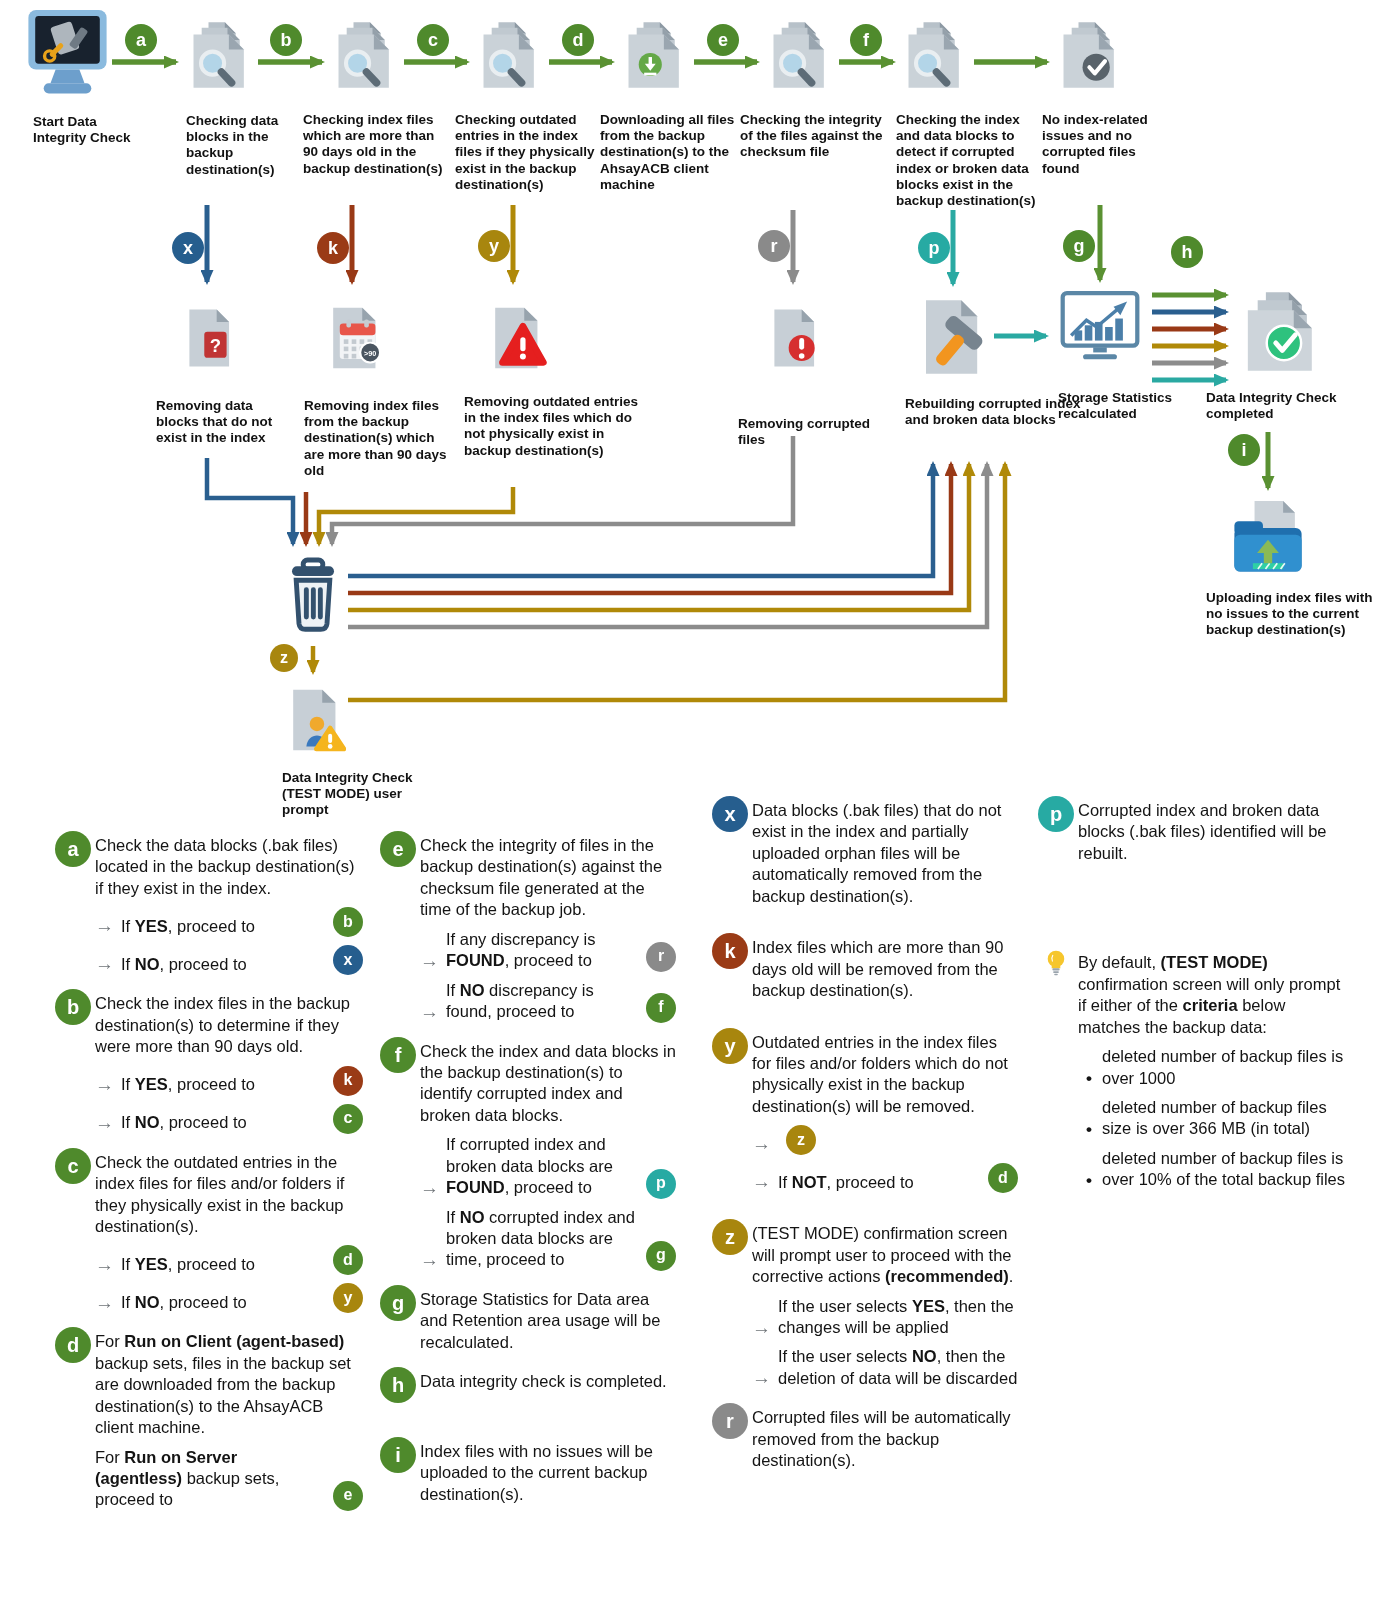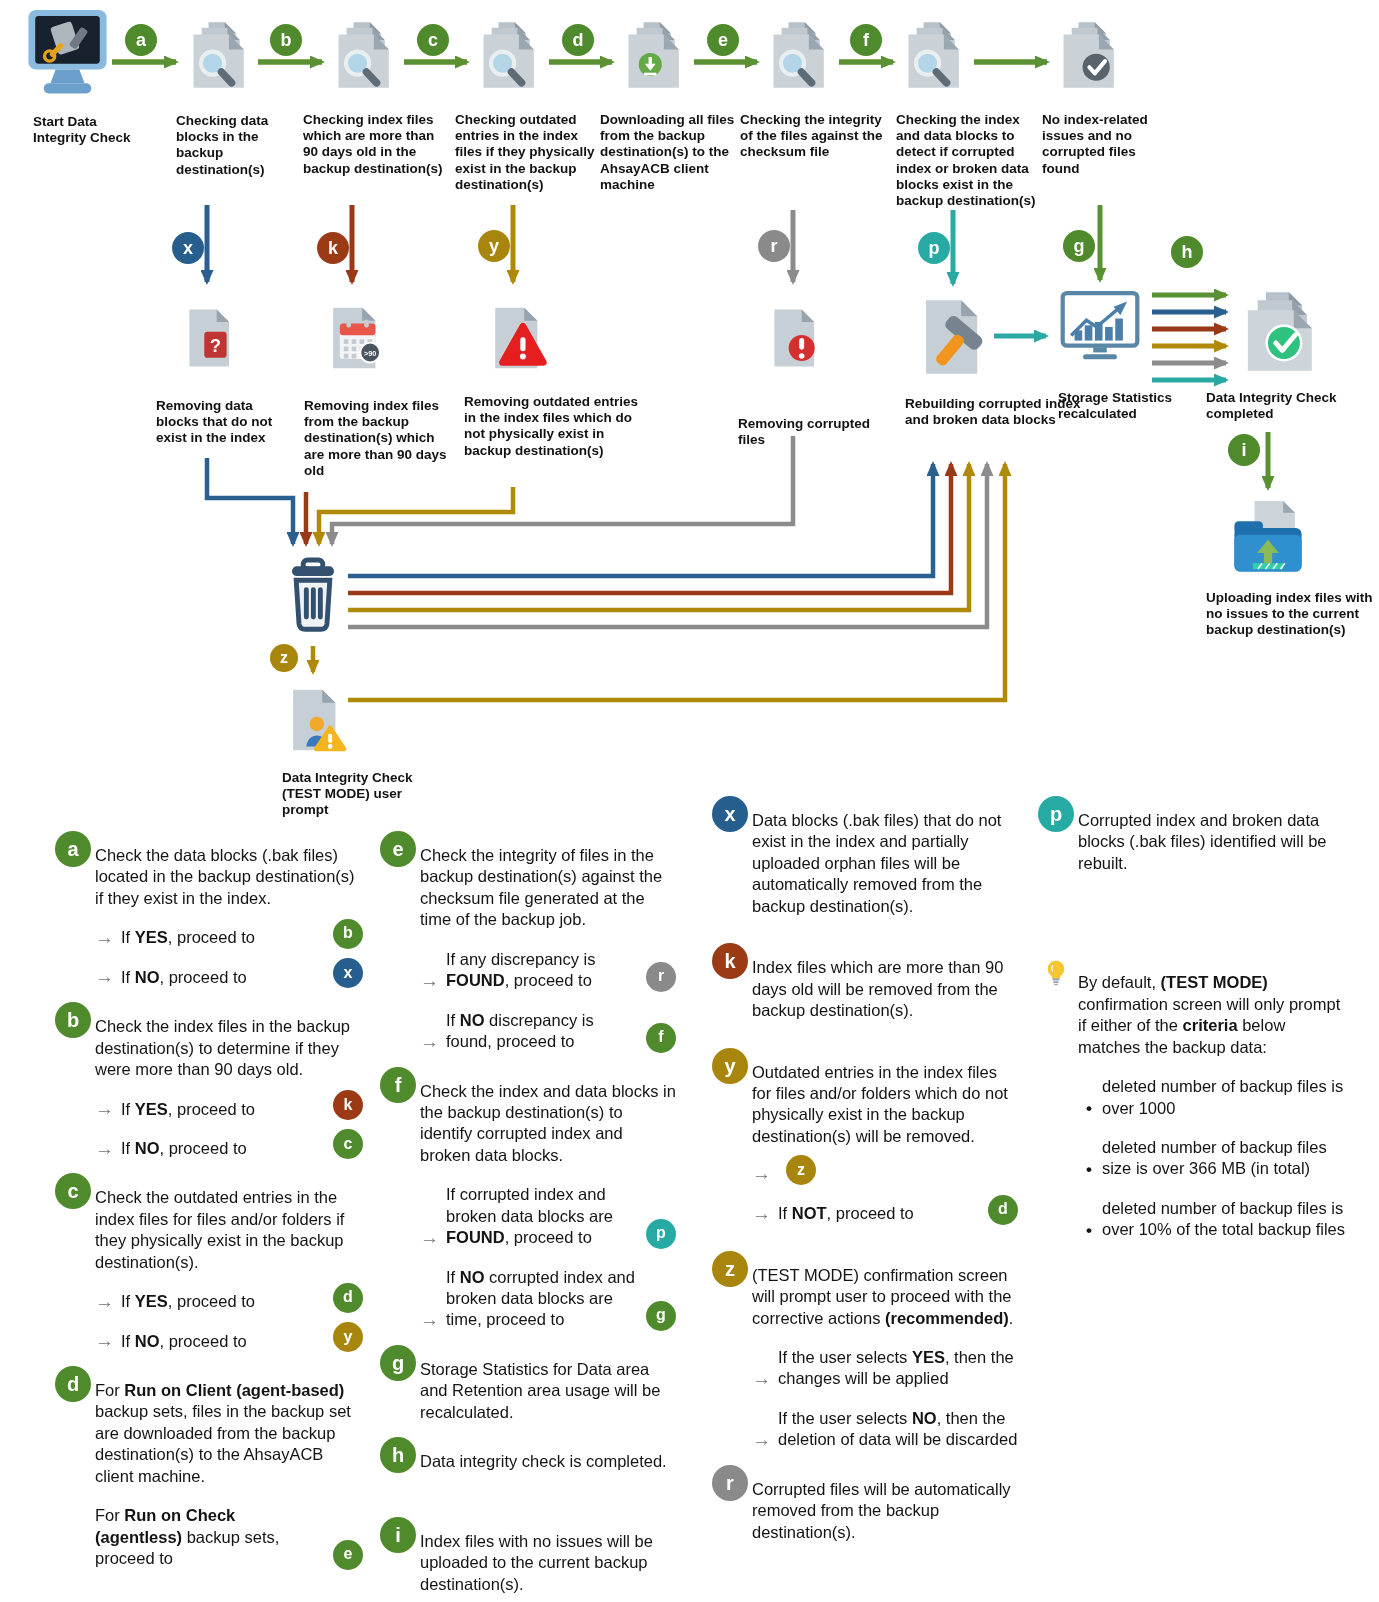--- a/index.html
+++ b/index.html
@@ -13,21 +13,21 @@
   svg.wires{position:absolute;left:0;top:0;pointer-events:none;}
   
   .lcol{position:absolute;display:flex;flex-direction:column;gap:18px;}
   .litem{position:relative;padding-left:40px;font-size:16.5px;line-height:1.3;}
   .lbadge{position:absolute;left:0;top:-4px;width:36px;height:36px;border-radius:50%;
           color:#fff;display:flex;align-items:center;justify-content:center;
           font-weight:bold;font-size:20px;}
   .lbadge.bulb{background:none;top:-6px;}
   .lblock{display:flex;align-items:flex-end;}
   .lblock + .lblock{margin-top:8px;}
-  .lblock .btext{flex:1;margin-top:10px;}
+  .lblock .btext{flex:1;}
   .lblock .glyph{flex:0 0 auto;font-weight:bold;color:#6f7478;font-size:19px;
                  line-height:1.15;margin-right:7px;}
   .lblock.dot .glyph{color:#141414;font-size:17px;margin:0 10px 0 8px;}
   .chip{flex:0 0 auto;width:30px;height:30px;border-radius:50%;color:#fff;font-weight:bold;
         font-size:16px;display:flex;align-items:center;justify-content:center;margin-left:8px;}
   .hidden-defs{position:absolute;width:0;height:0;overflow:hidden;}
 </style>
 </head>
 <body>
 
@@ -245,21 +245,21 @@
   </svg>
 
   <span class="icon" style="left:25px;top:8px"><svg width="85" height="96">
         <use href="#sym-start"></use>
       </svg></span>
   <div class="nlabel" style="left:33px;top:114px;width:120px">Start Data Integrity Check</div>
 
   <span class="icon" style="left:184px;top:10px"><svg width="68" height="90">
         <use href="#sym-doc-search"></use>
       </svg></span>
-  <div class="nlabel" style="left:176px;top:113px;width:112px">Checking data blocks in the backup destination(s)</div>
+  <div class="nlabel" style="left:186px;top:113px;width:112px">Checking data blocks in the backup destination(s)</div>
 
   <span class="icon" style="left:329px;top:10px"><svg width="68" height="90">
         <use href="#sym-doc-search"></use>
       </svg></span>
   <div class="nlabel" style="left:303px;top:112px;width:146px">Checking index files which are more than 90 days old in the backup destination(s)</div>
 
   <span class="icon" style="left:474px;top:10px"><svg width="68" height="90">
         <use href="#sym-doc-search"></use>
       </svg></span>
   <div class="nlabel" style="left:455px;top:112px;width:142px">Checking outdated entries in the index files if they physically exist in the backup destination(s)</div>
@@ -396,21 +396,21 @@
           <span class="btext"><span>If </span><b>NO</b><span>, proceed to</span></span>
           <span class="chip" style="background: rgb(168, 134, 14);">y</span>
         </div>
       </div>
       <div class="litem">
         <span class="lbadge" style="background: rgb(79, 138, 44);">d</span>
         <div class="lblock p">
           <span class="btext"><span>For </span><b>Run on Client (agent-based)</b><span> backup sets, files in the backup set are downloaded from the backup destination(s) to the AhsayACB client machine.</span></span>
         </div>
         <div class="lblock p">
-          <span class="btext"><span>For </span><b>Run on Check (agentless)</b><span> backup sets, proceed to</span></span>
+          <span class="btext"><span>For </span><b>Run on Server (agentless)</b><span> backup sets, proceed to</span></span>
           <span class="chip" style="background: rgb(79, 138, 44);">e</span>
         </div>
       </div>
     </div>
   <div class="lcol" style="left:380px;top:835px;width:296px">
       <div class="litem">
         <span class="lbadge" style="background: rgb(79, 138, 44);">e</span>
         <div class="lblock p">
           <span class="btext"><span>Check the integrity of files in the backup destination(s) against the checksum file generated at the time of the backup job.</span></span>
         </div>

